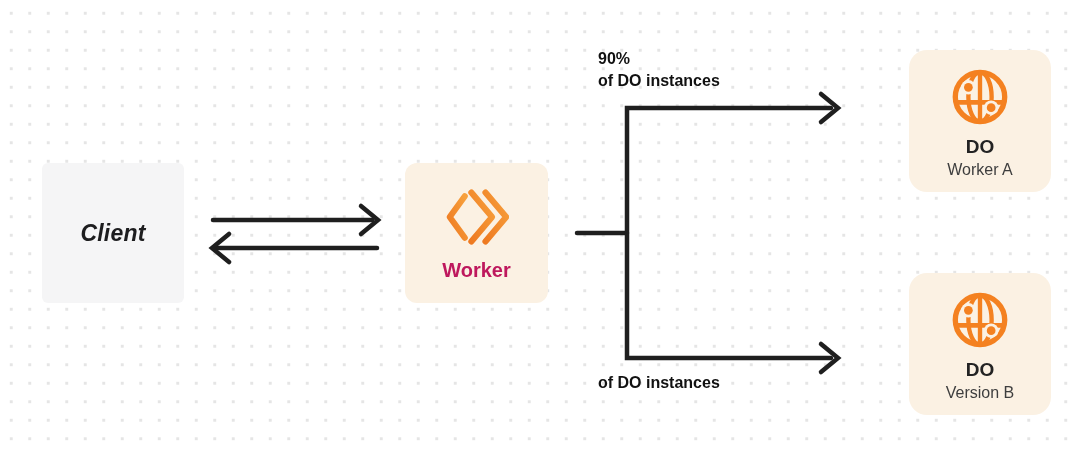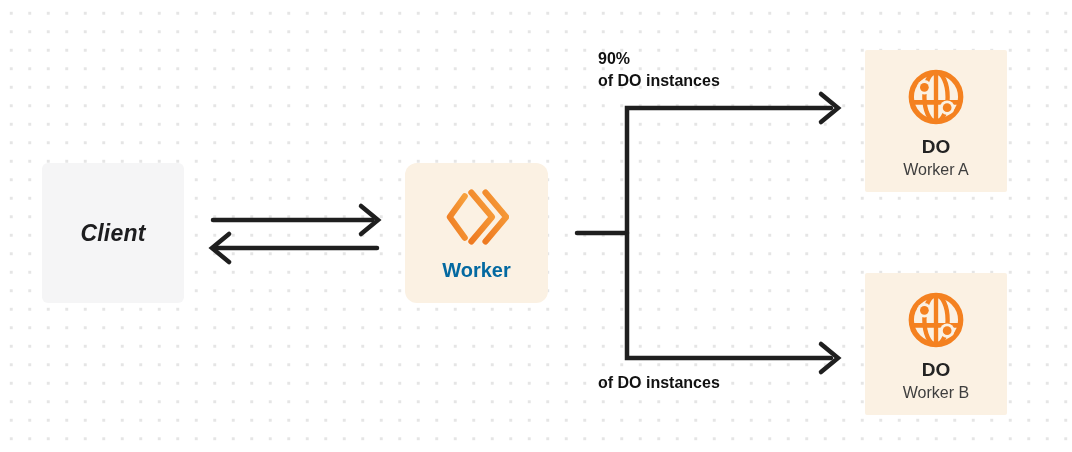--- a/index.html
+++ b/index.html
@@ -56,28 +56,28 @@
     left: 405px; top: 163px;
     width: 143px; height: 140px;
     background: #fbf1e3;
     border-radius: 12px;
     padding-top: 4px;
   }
   .node-worker .icon svg { width: 64px; height: 58px; display: block; }
   .node-worker .worker-label {
     font-weight: 700;
     font-size: 20px;
-    color: #0369a1;
+    color: #be185d;
     margin-top: 13px;
   }
   .node-do {
-    left: 865px;
+    left: 909px;
     width: 142px; height: 142px;
     background: #fbf1e3;
-    border-radius: 2px;
+    border-radius: 18px;
     padding-top: 2px;
   }
   .node-do-a { top: 50px; }
   .node-do-b { top: 273px; }
   .node-do .icon svg { width: 62px; height: 62px; display: block; }
   .node-do .do-title {
     font-weight: 700;
     font-size: 19px;
     color: #232323;
     margin-top: 9px;
@@ -182,16 +182,16 @@
           <line x1="32" y1="7" x2="32" y2="57" stroke-width="4.5"></line>
           <line x1="7" y1="37.5" x2="57" y2="37.5" stroke-width="5"></line>
         </g>
         <circle cx="20" cy="22" r="7.5" fill="#fbf1e3"></circle>
         <circle cx="20" cy="22" r="4.5" fill="#f48120"></circle>
         <circle cx="43.5" cy="43" r="7.5" fill="#fbf1e3"></circle>
         <circle cx="43.5" cy="43" r="4.5" fill="#f48120"></circle>
       </svg>
     </span>
     <span class="do-title">DO</span>
-    <span class="do-subtitle">Worker B</span>
+    <span class="do-subtitle">Version B</span>
   </div>
 
 </div>
 
 </body></html>

